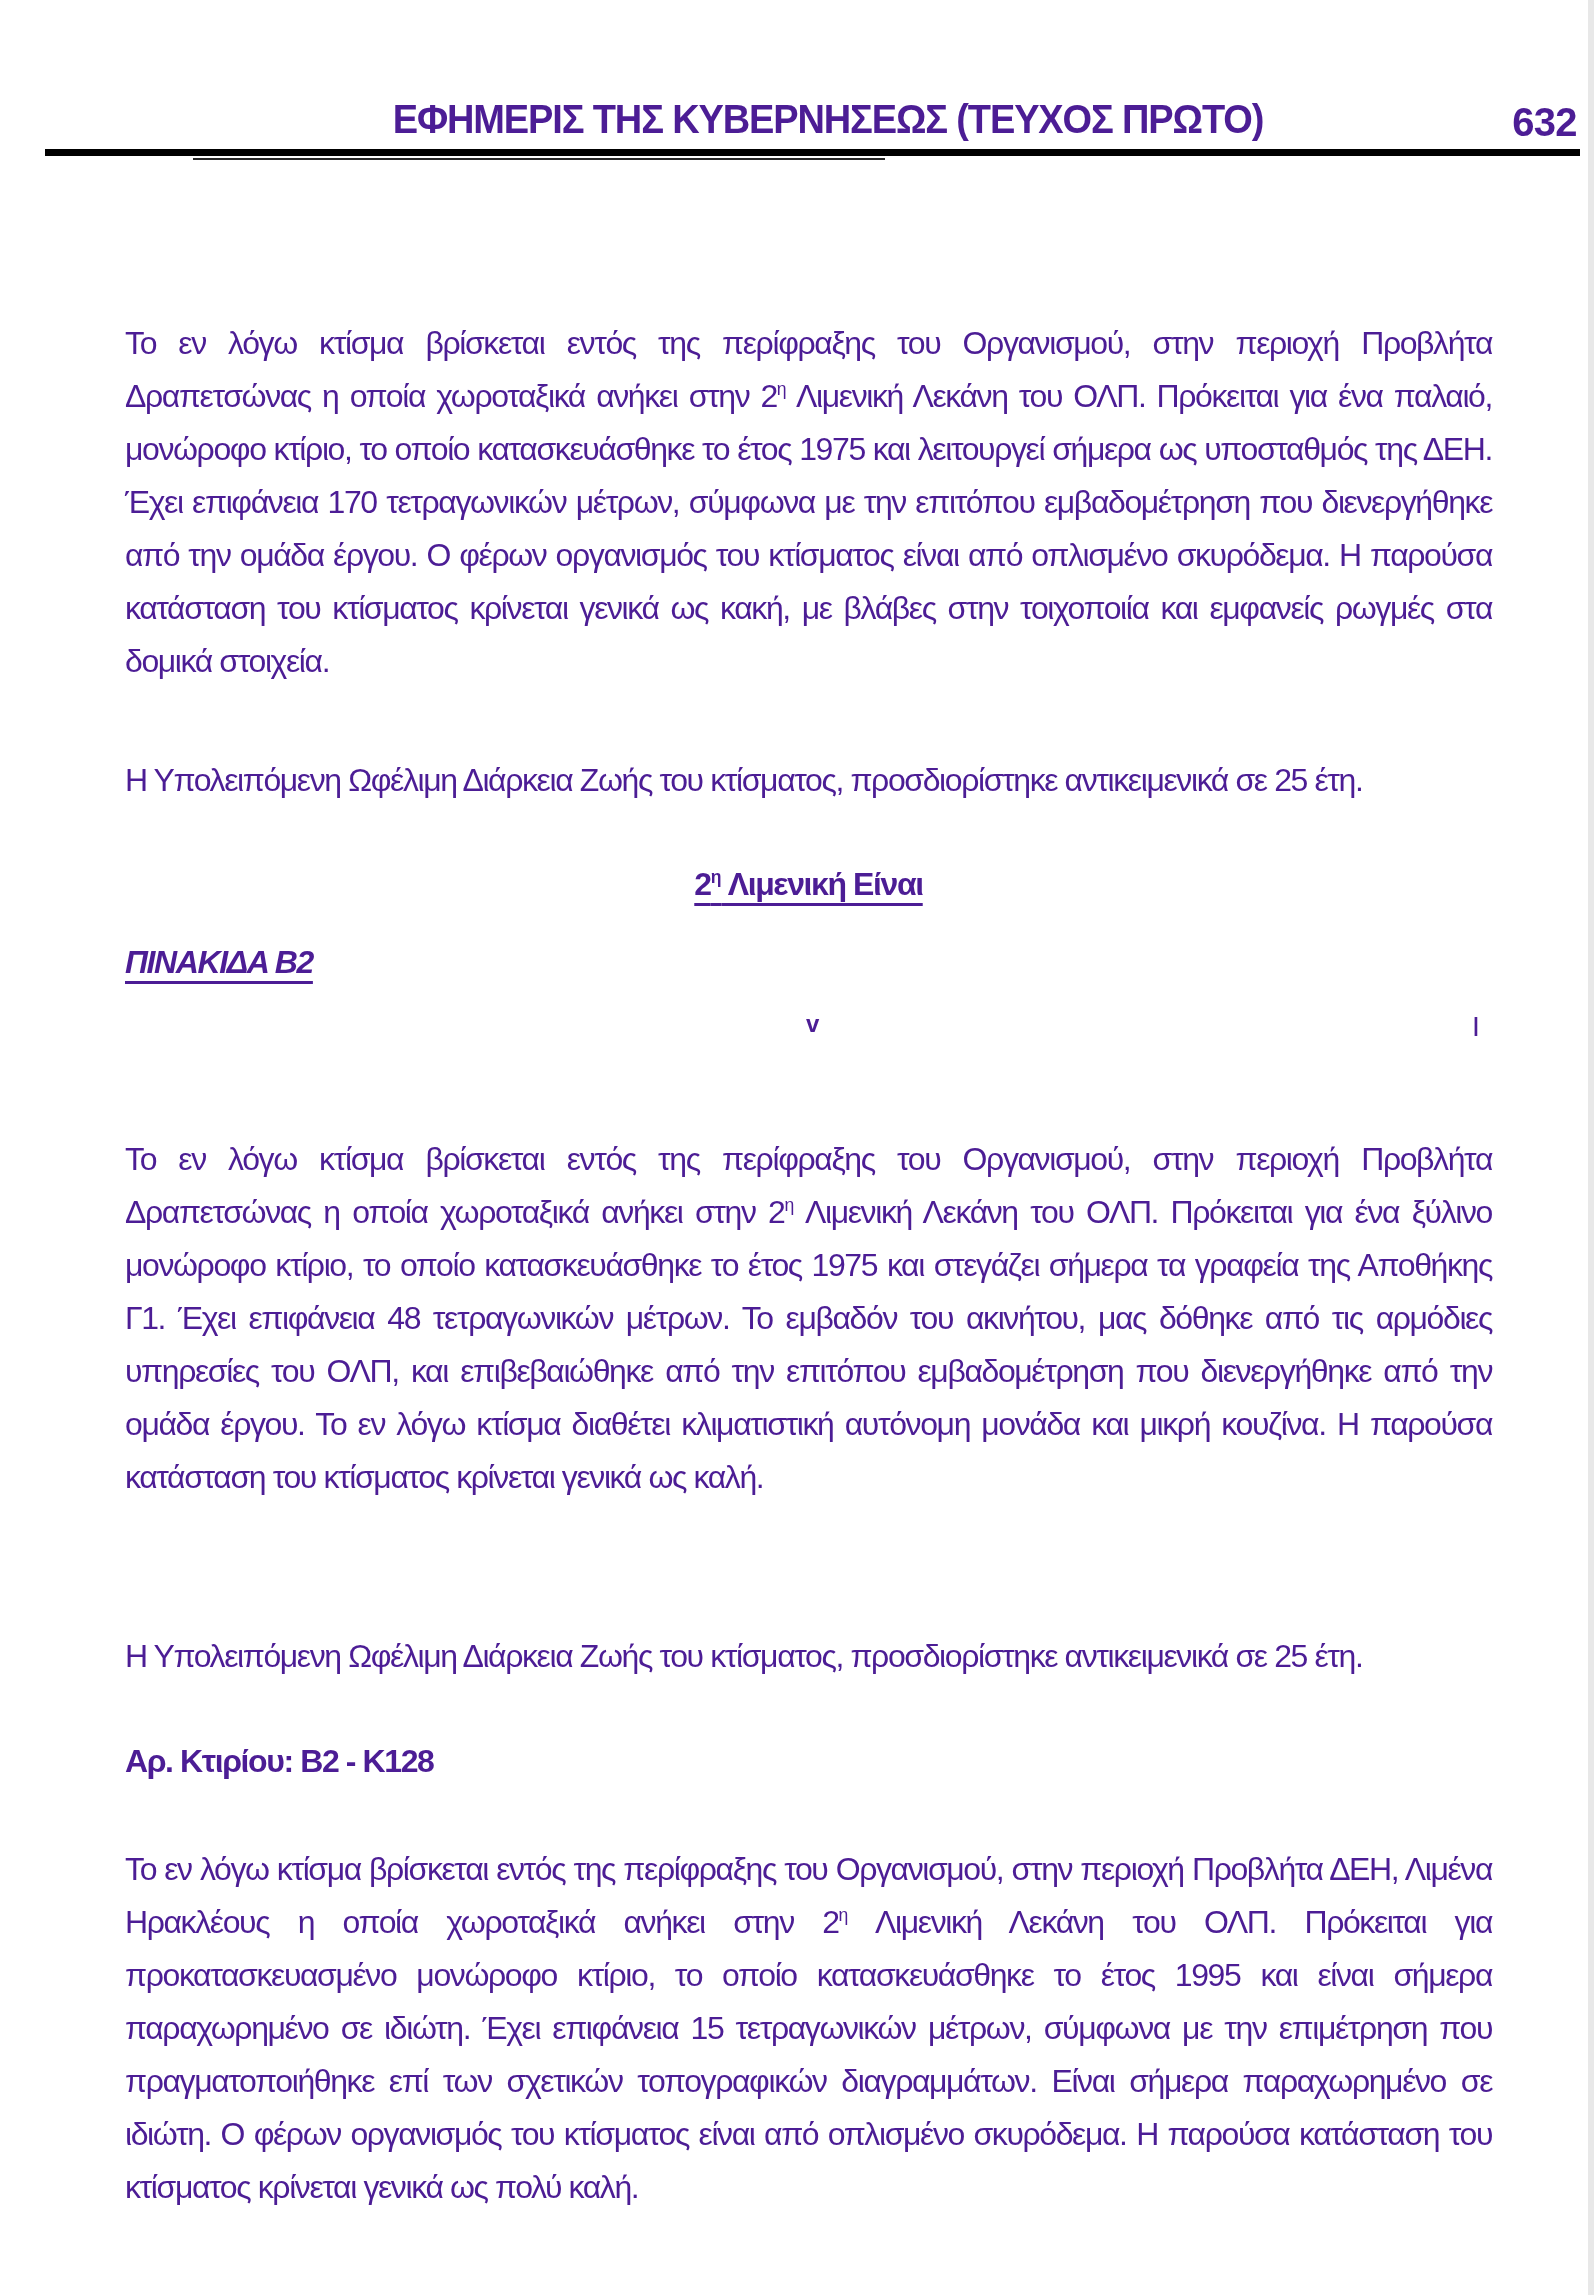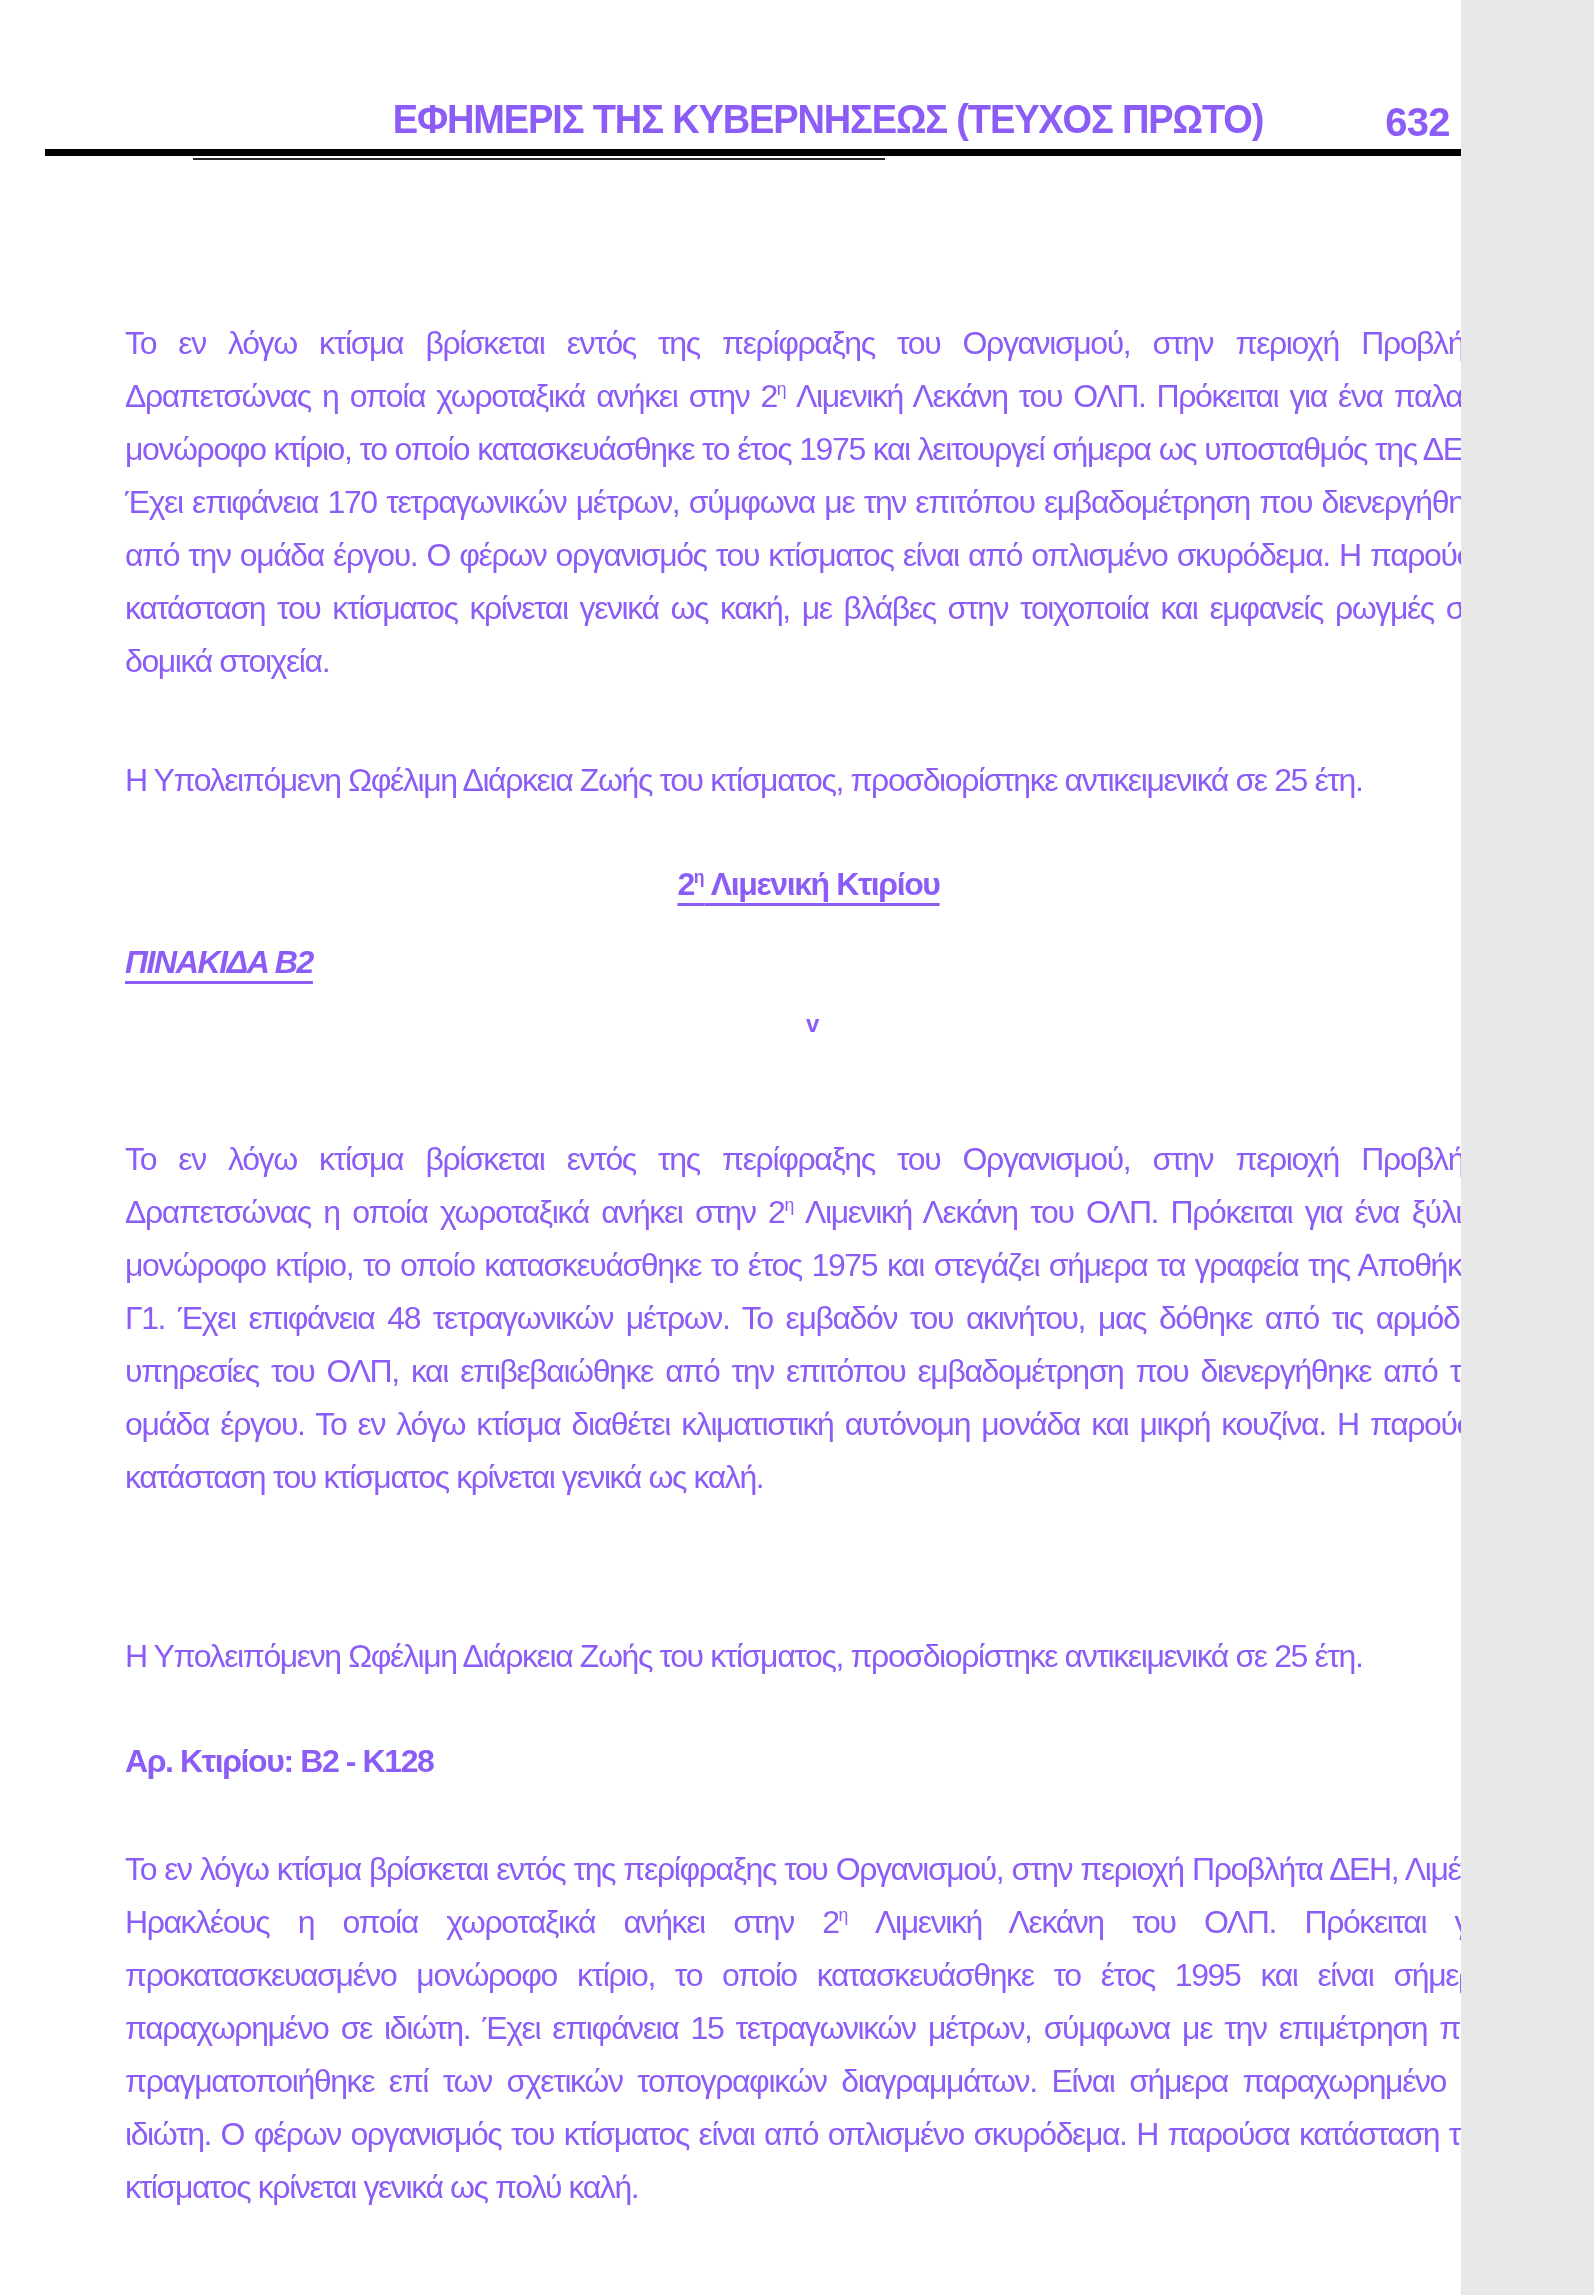--- a/index.html
+++ b/index.html
@@ -1,22 +1,22 @@
 <!DOCTYPE html>
 <html lang="el" style="font-size:13px"><head>
 <meta charset="utf-8">
 <style>
   html, body { margin: 0; padding: 0; background: #e8e8e8; }
   .page {
     position: relative;
-    width: 1461px;
+    width: 1588px;
     height: 2295px;
     background: #ffffff;
     font-family: "Liberation Sans", sans-serif;
-    color: #8b5cf6;
+    color: #4c1d95;
     overflow: hidden;
   }
   .abs { position: absolute; }
   .body-text {
     font-size: 32px;
     line-height: 53px;
     letter-spacing: -1.4px;
   }
   .para {
     text-align: justify;
@@ -88,21 +88,21 @@
   <div class="abs page-number" style="right:11.3px; top:100px;">632</div>
 
   <div class="abs rule" style="left:45px; top:149px; width:1535px;"></div>
   <div class="abs rule-echo" style="left:193px; top:158px; width:692px;"></div>
 
 
   <div class="abs body-text para" style="left:125px; top:317px;"><span>Το εν λόγω κτίσμα βρίσκεται εντός της περίφραξης του Οργανισμού, στην περιοχή Προβλήτα Δραπετσώνας η οποία χωροταξικά ανήκει στην 2</span><sup>η</sup><span> Λιμενική Λεκάνη του ΟΛΠ. Πρόκειται για ένα παλαιό, μονώροφο κτίριο, το οποίο κατασκευάσθηκε το έτος 1975 και λειτουργεί σήμερα ως υποσταθμός της ΔΕΗ. Έχει επιφάνεια 170 τετραγωνικών μέτρων, σύμφωνα με την επιτόπου εμβαδομέτρηση που διενεργήθηκε από την ομάδα έργου. Ο φέρων οργανισμός του κτίσματος είναι από οπλισμένο σκυρόδεμα. Η παρούσα κατάσταση του κτίσματος κρίνεται γενικά ως κακή, με βλάβες στην τοιχοποιία και εμφανείς ρωγμές στα δομικά στοιχεία.</span></div>
 
   <div class="abs body-text nowrap" style="left:125px; top:754px;">Η Υπολειπόμενη Ωφέλιμη Διάρκεια Ζωής του κτίσματος, προσδιορίστηκε αντικειμενικά σε 25 έτη.</div>
 
-  <div class="abs body-text section-heading" style="left:125px; top:858px;"><span>2</span><sup>η</sup><span> Λιμενική Κτιρίου</span></div>
+  <div class="abs body-text section-heading" style="left:125px; top:858px;"><span>2</span><sup>η</sup><span> Λιμενική Είναι</span></div>
 
   <div class="abs body-text plate-label" style="left:125px; top:936px;">ΠΙΝΑΚΙΔΑ Β2</div>
 
   <span class="abs stray-check" style="left:806px; top:1010px;">v</span>
   <span class="abs stray-tick" style="left:1473px; top:1013px;">|</span>
 
 
   <div class="abs body-text para" style="left:125px; top:1133px;"><span>Το εν λόγω κτίσμα βρίσκεται εντός της περίφραξης του Οργανισμού, στην περιοχή Προβλήτα Δραπετσώνας η οποία χωροταξικά ανήκει στην 2</span><sup>η</sup><span> Λιμενική Λεκάνη του ΟΛΠ. Πρόκειται για ένα ξύλινο μονώροφο κτίριο, το οποίο κατασκευάσθηκε το έτος 1975 και στεγάζει σήμερα τα γραφεία της Αποθήκης Γ1. Έχει επιφάνεια 48 τετραγωνικών μέτρων. Το εμβαδόν του ακινήτου, μας δόθηκε από τις αρμόδιες υπηρεσίες του ΟΛΠ, και επιβεβαιώθηκε από την επιτόπου εμβαδομέτρηση που διενεργήθηκε από την ομάδα έργου. Το εν λόγω κτίσμα διαθέτει κλιματιστική αυτόνομη μονάδα και μικρή κουζίνα. Η παρούσα κατάσταση του κτίσματος κρίνεται γενικά ως καλή.</span></div>
 
   <div class="abs body-text nowrap" style="left:125px; top:1630px;">Η Υπολειπόμενη Ωφέλιμη Διάρκεια Ζωής του κτίσματος, προσδιορίστηκε αντικειμενικά σε 25 έτη.</div>

